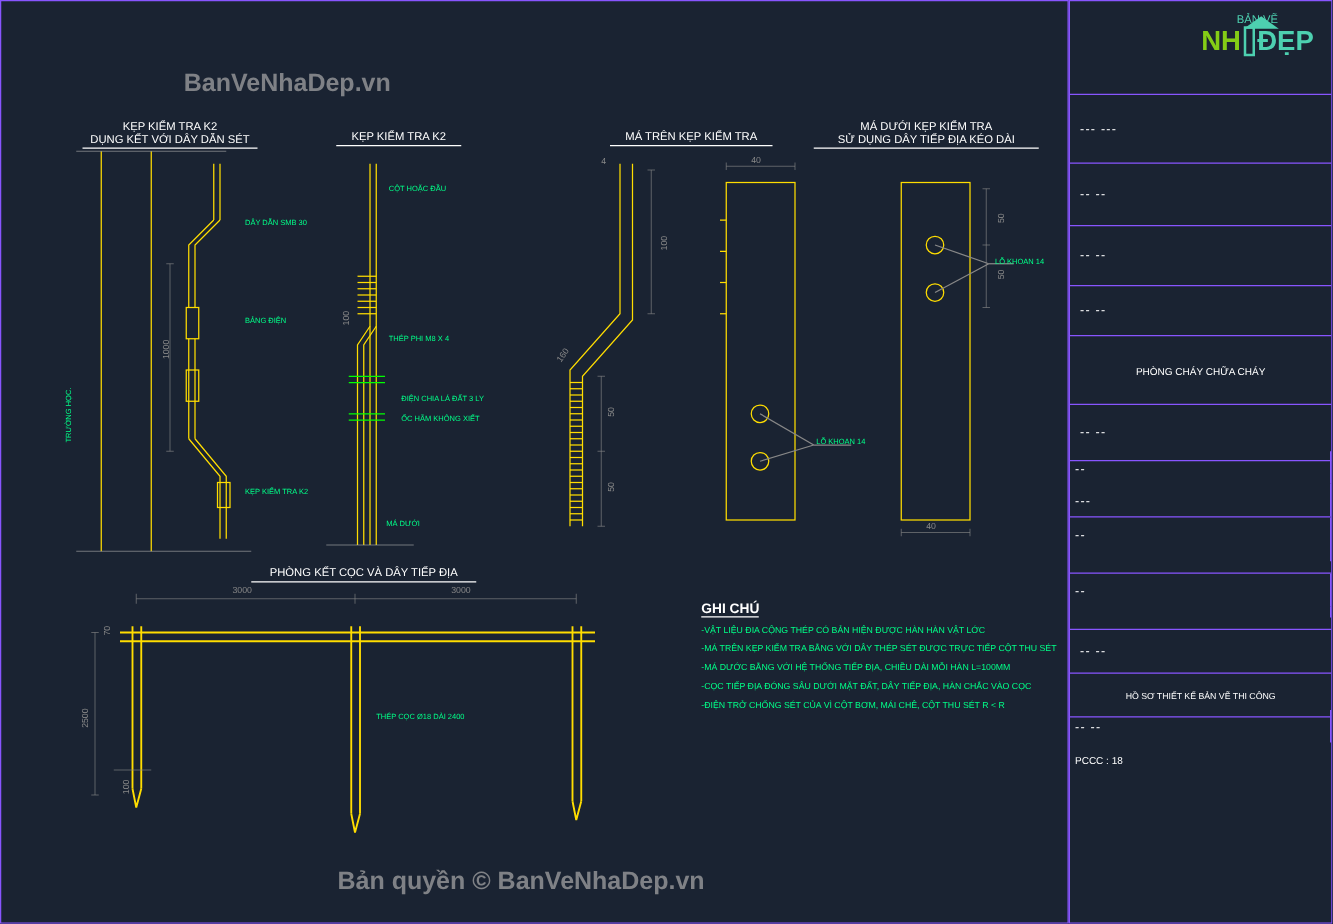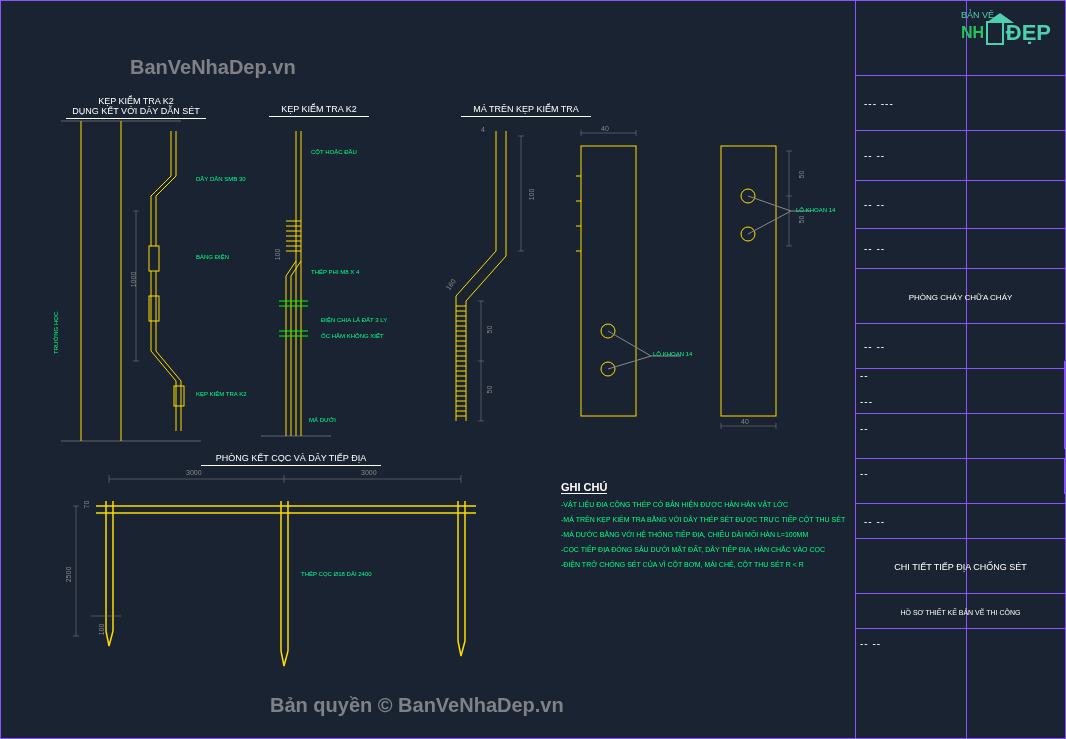--- a/index.html
+++ b/index.html
@@ -6,38 +6,38 @@
   body {
     background: #1a2332;
     width: 1066px;
     height: 739px;
     position: relative;
     font-family: Arial, sans-serif;
     overflow: hidden;
   }
   .canvas {
     position: absolute;
-    width: 967px;
+    width: 855px;
     height: 739px;
     left: 0;
     top: 0;
     border: 1px solid #8855ff;
   }
   .title-block {
     position: absolute;
     right: 0;
     top: 0;
     width: 211px;
     height: 739px;
     border: 1px solid #8855ff;
   }
   .watermark-top {
     position: absolute;
     top: 56px;
-    left: 130px;
+    left: 147px;
     color: #aaa;
     font-size: 20px;
     font-weight: bold;
     opacity: 0.7;
   }
   .watermark-bottom {
     position: absolute;
     bottom: 22px;
     left: 270px;
     color: #aaa;
@@ -48,31 +48,31 @@
   .logo {
     position: absolute;
     top: 10px;
     right: 15px;
     width: 90px;
     height: 50px;
   }
   .logo-text {
     color: #4dd0b0;
     font-size: 9px;
-    text-align: left;
+    text-align: center;
   }
   .logo-main {
     display: flex;
     align-items: center;
     gap: 2px;
   }
   .logo-nh {
-    color: #22c55e;
+    color: #84cc16;
     font-weight: bold;
-    font-size: 16px;
+    font-size: 22px;
   }
   .logo-house {
     width: 24px;
     height: 24px;
     border: 2px solid #4dd0b0;
     position: relative;
   }
   .logo-house::before {
     content: '';
     position: absolute;
@@ -91,21 +91,21 @@
   .detail-title {
     position: absolute;
     color: #fff;
     font-size: 9px;
     text-align: center;
     border-bottom: 1px solid #fff;
     padding-bottom: 2px;
   }
   .detail-title.t1 { top: 95px; left: 65px; width: 140px; }
   .detail-title.t2 { top: 103px; left: 268px; width: 100px; }
-  .detail-title.t3 { top: 103px; left: 460px; width: 130px; }
+  .detail-title.t3 { top: 103px; left: 487px; width: 130px; }
   .detail-title.t4 { top: 95px; left: 650px; width: 180px; }
   .detail-title.t5 { top: 452px; left: 200px; width: 180px; border-bottom: 1px solid #fff; }
   
   .ghi-chu-title {
     position: absolute;
     top: 480px;
     left: 560px;
     color: #fff;
     font-size: 11px;
     font-weight: bold;
@@ -333,20 +333,24 @@
       <line x1="90" y1="615" x2="120" y2="615"></line>
     </g>
   </svg>
 
   <div class="detail-title t1">
     <span>KẸP KIỂM TRA K2</span><br>
     <span>DỤNG KẾT VỚI DÂY DẪN SÉT</span>
   </div>
   <div class="detail-title t2">KẸP KIỂM TRA K2</div>
   <div class="detail-title t3">MÁ TRÊN KẸP KIỂM TRA</div>
+  <div class="detail-title t4">
+    <span>MÁ DƯỚI KẸP KIỂM TRA</span><br>
+    <span>SỬ DỤNG DÂY TIẾP ĐỊA KÉO DÀI</span>
+  </div>
   <div class="detail-title t5">PHÒNG KẾT CỌC VÀ DÂY TIẾP ĐỊA</div>
 
   <div class="label-green" style="top:175px; left:195px;">DÂY DẪN SMB 30</div>
   <div class="label-green" style="top:253px; left:195px;">BẢNG ĐIỆN</div>
   <div class="label-green" style="top:350px; left:55px; transform:rotate(-90deg); transform-origin:left;">TRƯỜNG HỌC.</div>
   <div class="label-green" style="top:390px; left:195px;">KẸP KIỂM TRA K2</div>
   <div class="label-green" style="top:148px; left:310px;">CỘT HOẶC ĐẦU</div>
   <div class="label-green" style="top:268px; left:310px;">THÉP PHI M8 X 4</div>
   <div class="label-green" style="top:316px; left:320px;">ĐIỆN CHIA LÁ ĐẤT 3 LY</div>
   <div class="label-green" style="top:332px; left:320px;">ỐC HÃM KHÔNG XIẾT</div>
@@ -412,28 +416,26 @@
     <div></div>
   </div>
   <div class="tb-row tb-split" style="height:45px; padding:0;">
     <div><span class="tb-dashes">--</span></div>
     <div></div>
     <div></div>
   </div>
   <div class="tb-row" style="height:30px;">
     <span class="tb-dashes">-- --</span>
   </div>
-  <div class="tb-row" style="height:55px;">
-    <span class="tb-value" style="font-size:9px;">CHI TIẾT TIẾP ĐỊA CHỐNG SÉT</span>
-  </div>
   <div class="tb-row" style="height:35px;">
     <span class="tb-value" style="font-size:7px;">HỒ SƠ THIẾT KẾ BẢN VẼ THI CÔNG</span>
   </div>
   <div class="tb-row tb-split" style="height:40px; padding:0; border-bottom:none;">
     <div><span class="tb-dashes">-- --</span></div>
+    <div><span class="tb-value">PCCC : 18</span></div>
   </div>
 </div>
 
 <div class="watermark-top">BanVeNhaDep.vn</div>
 <div class="watermark-bottom">Bản quyền © BanVeNhaDep.vn</div>
 
 <div class="logo">
   <div class="logo-text">BẢN VẼ</div>
   <div class="logo-main">
     <span class="logo-nh">NH</span>

